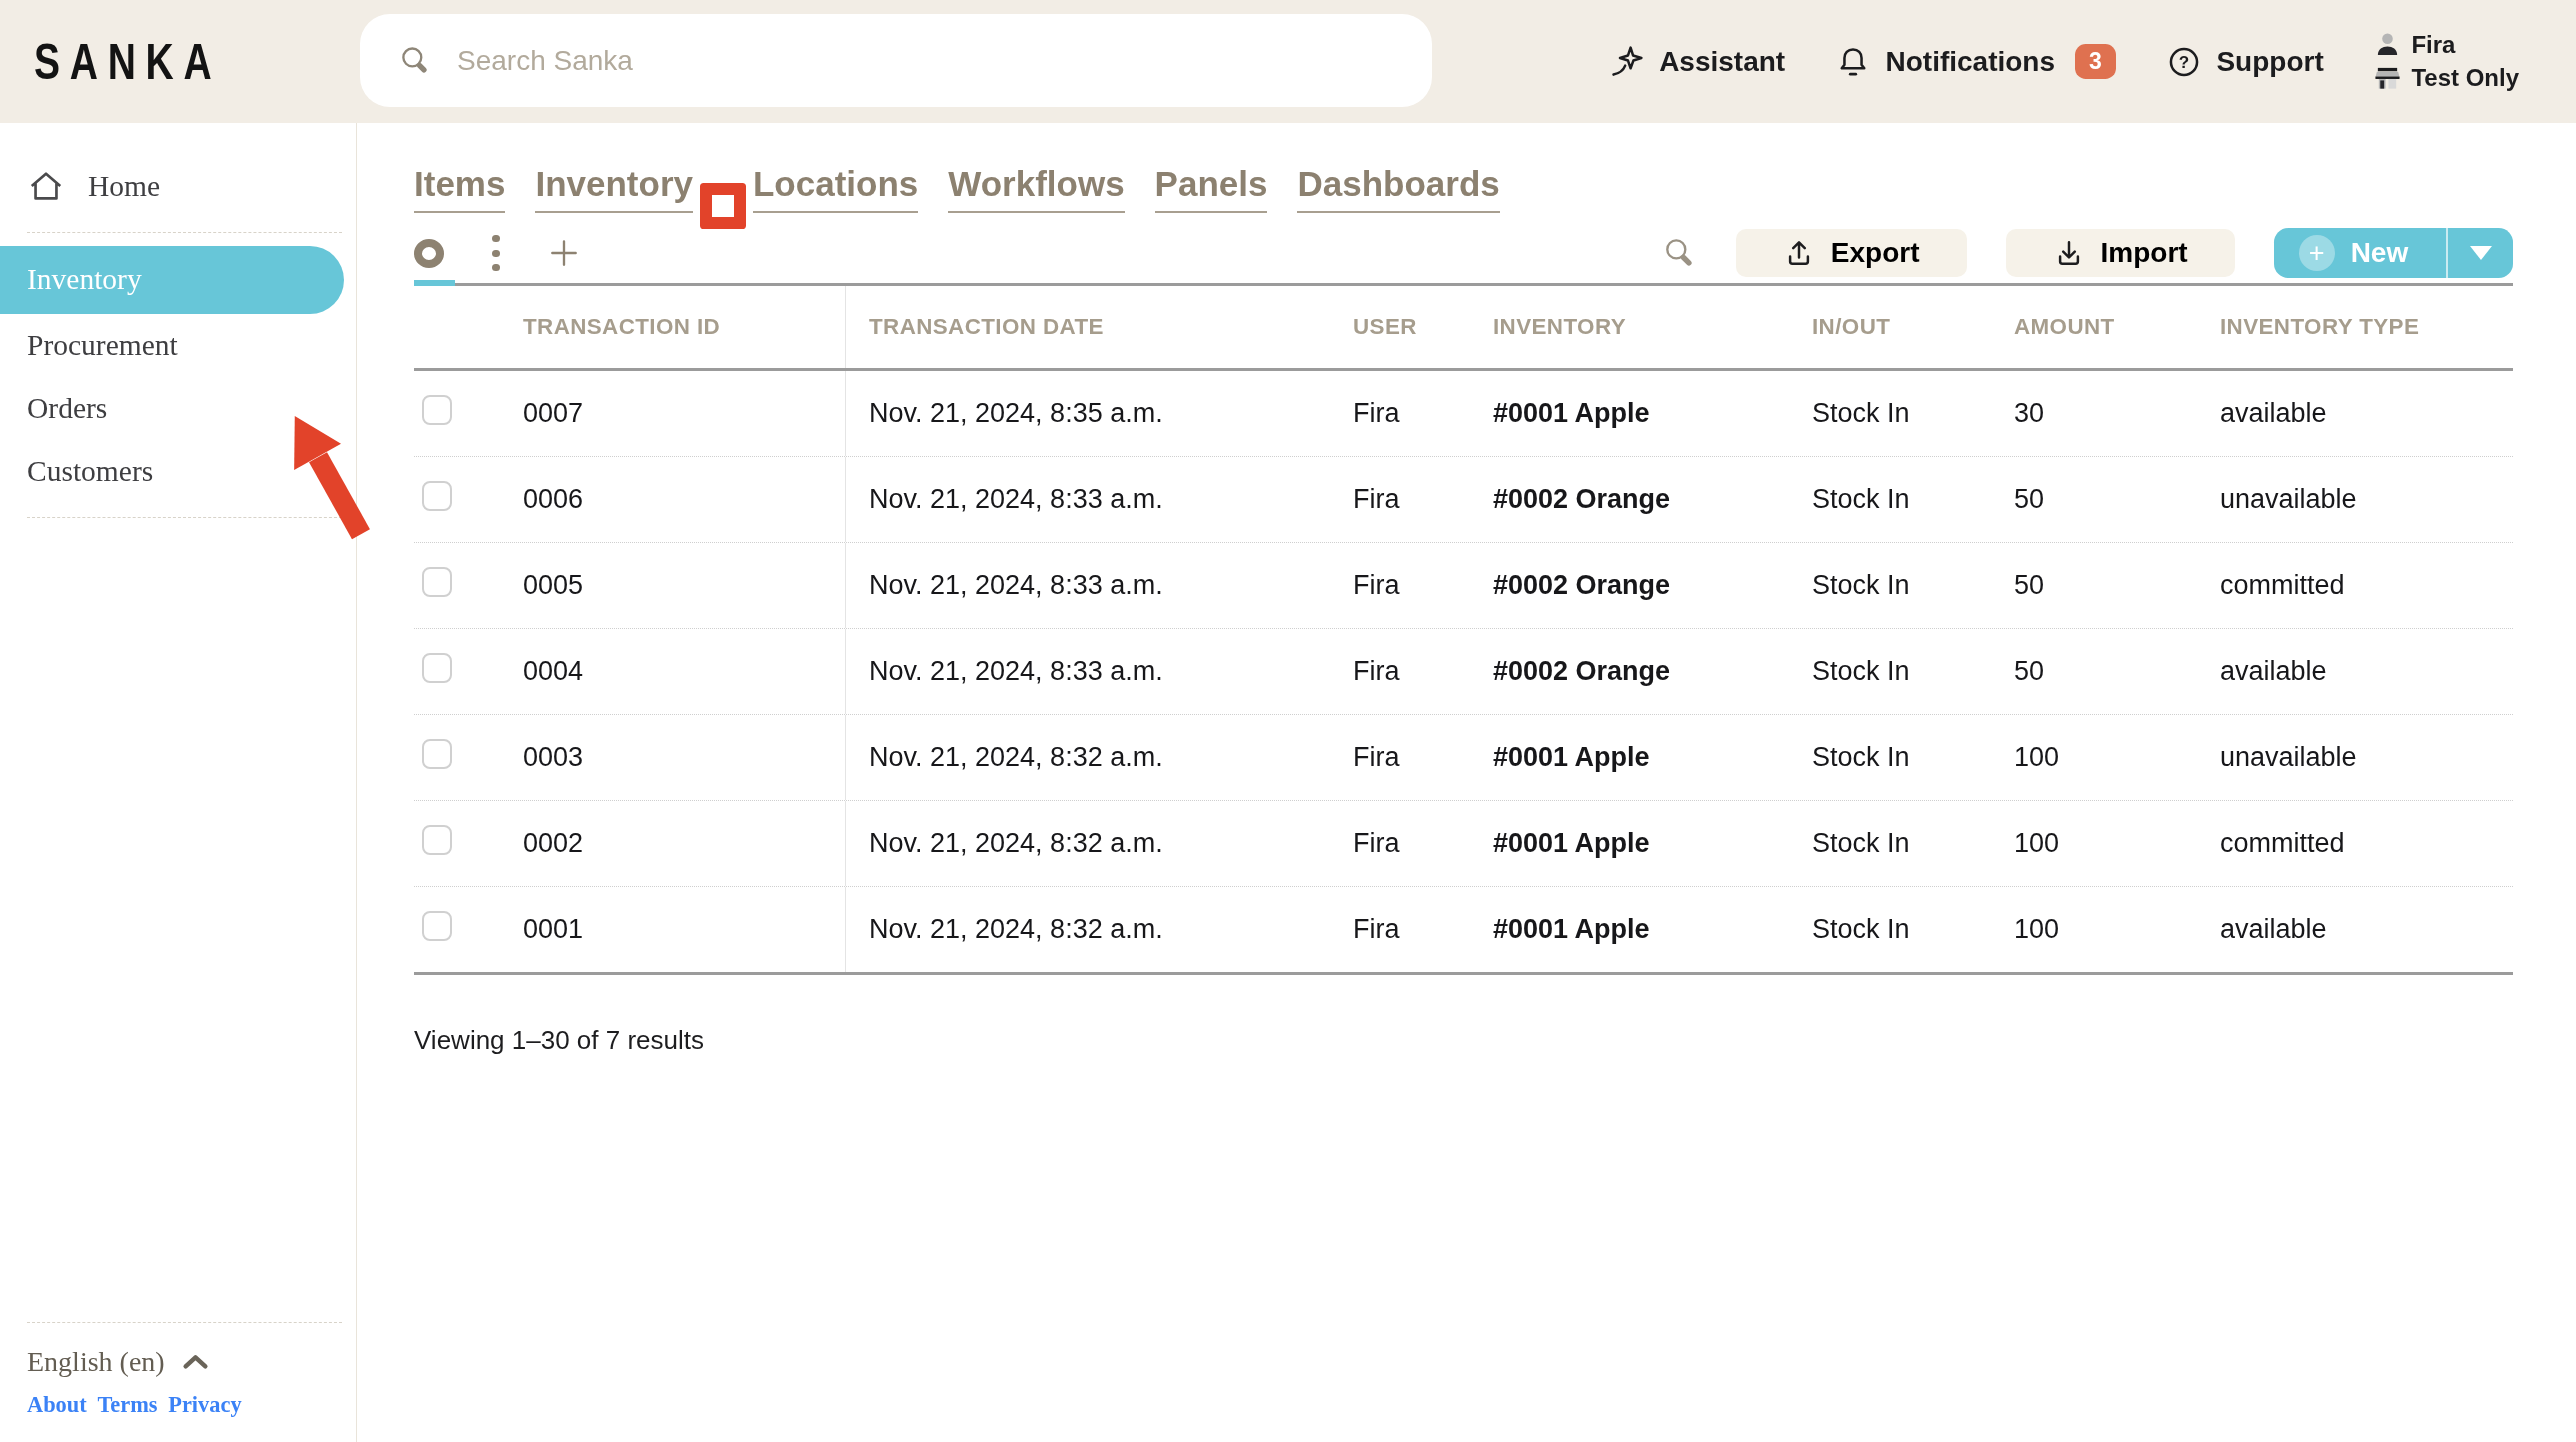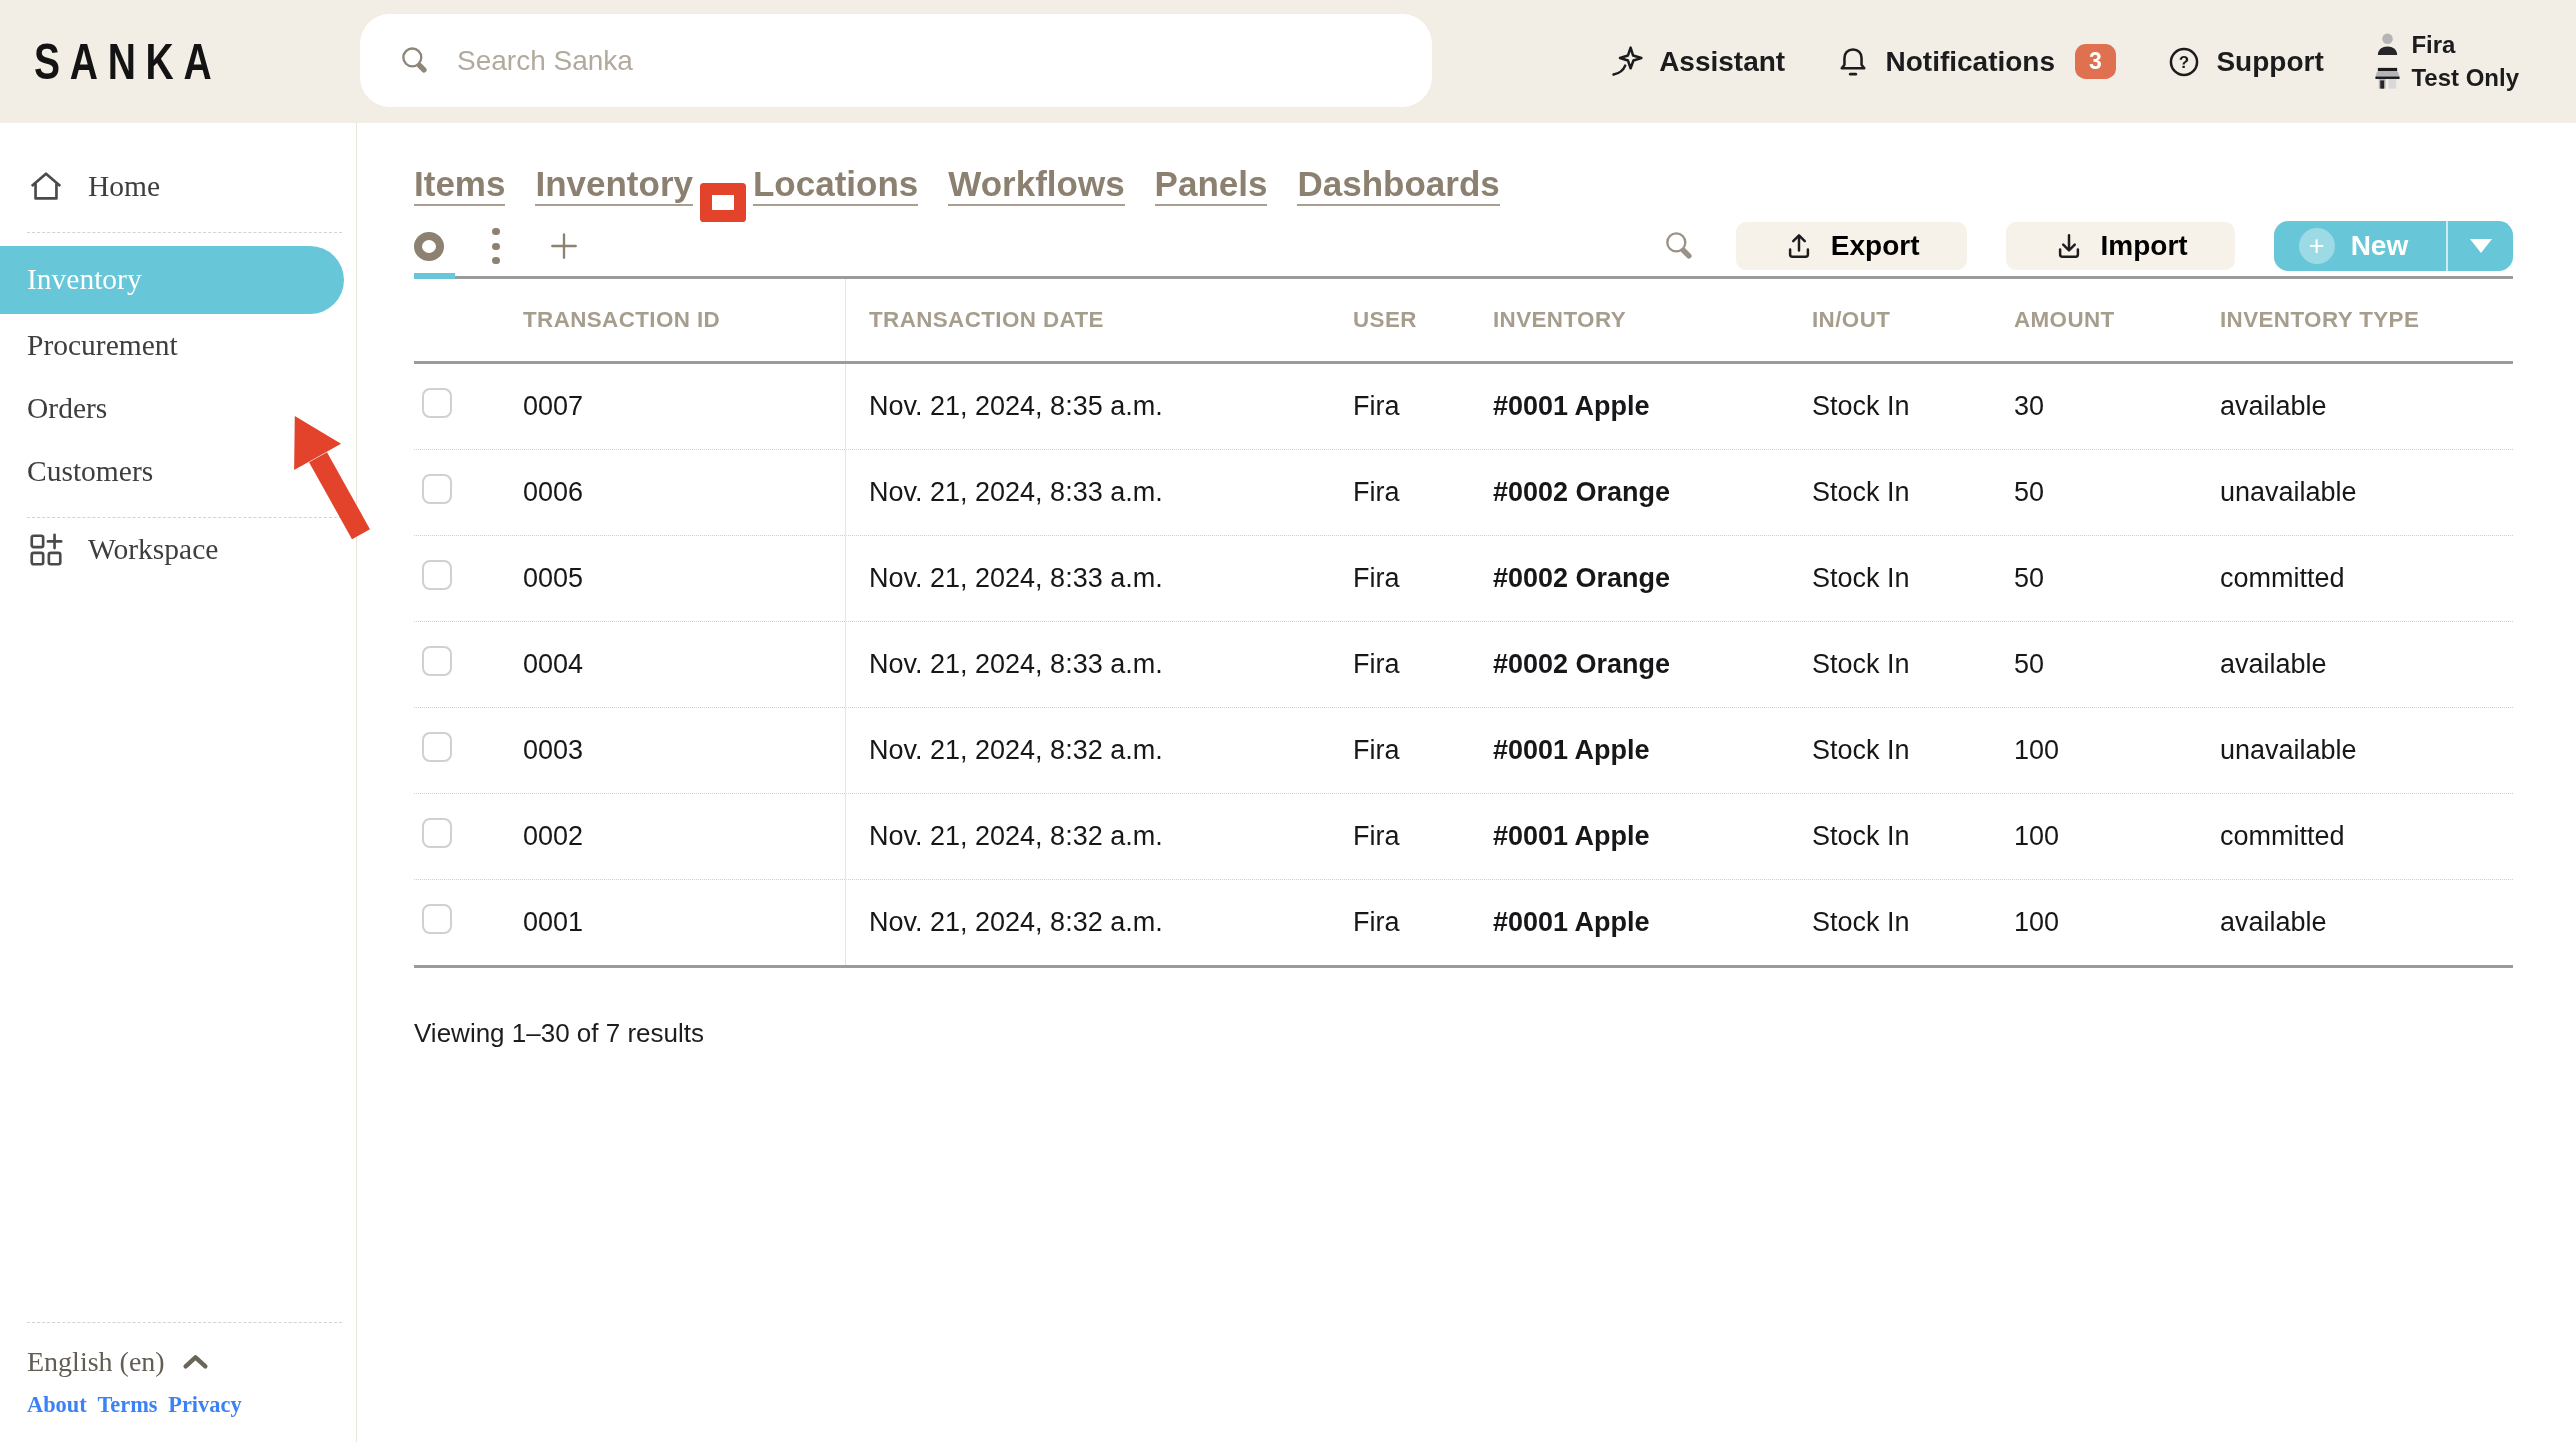--- a/index.html
+++ b/index.html
@@ -33,21 +33,21 @@
   .side-footer{position:absolute;left:0;right:0;bottom:0;padding:0 14.3px 25px 0;}
   .lang-row{display:flex;align-items:center;gap:16px;font-size:28px;color:#635d52;font-weight:400;
             margin:23px 0 0 27px;cursor:pointer;}
   .legal-row{display:flex;gap:10.7px;font-size:22.4px;font-weight:700;color:#3b82f6;margin:14.3px 0 0 27px;}
   .legal-row span{cursor:pointer;}
 
   
   .main{position:absolute;left:359px;top:123px;width:2217px;height:1320px;box-sizing:border-box;
         padding:41px 63px 0 55px;background:#fff;}
   .tabs{display:flex;gap:30px;align-items:flex-end;}
-  .tab{font-size:35px;font-weight:700;color:#8c8170;padding-bottom:0;border-bottom:2.7px solid #a89f90;
+  .tab{font-size:35px;font-weight:700;color:#8c8170;padding-bottom:7px;border-bottom:2.7px solid #a89f90;
        white-space:nowrap;cursor:pointer;position:relative;text-align:center;}
   .tab.active{color:#222226;border-bottom-color:#6ac3cf;}
   .anno-box{position:absolute;left:-23px;right:-23px;top:-21.5px;bottom:-18px;
             border:12.5px solid #e2432a;border-radius:3.6px;pointer-events:none;}
 
   .views-row{margin-top:10.7px;height:59px;border-bottom:3.6px solid #9b9b9b;display:flex;align-items:center;position:relative;}
   .ring-wrap{position:relative;width:41px;height:100%;display:flex;align-items:center;cursor:pointer;}
   .ring{width:25px;height:29px;border:8px solid #8d8271;border-radius:50%;box-sizing:border-box;width:30px;}
   .view-underline{position:absolute;left:0;bottom:-3.6px;width:41px;height:6.3px;background:#67c6d8;}
   .kebab{display:flex;flex-direction:column;gap:7.2px;margin-left:32px;cursor:pointer;padding:5.4px;}
@@ -167,29 +167,20 @@
     </div>
     <div class="side-item">
       <span>Orders</span>
     </div>
     <div class="side-item">
       <span>Customers</span>
     </div>
 
     <hr class="sep-dashed">
 
-    <div class="side-item">
-      <svg width="38" height="38" viewBox="0 0 40 40">
-        <rect x="5" y="5" width="12" height="12" rx="2" fill="none" stroke="#4a4a4c" stroke-width="2.8"></rect>
-        <rect x="5" y="23" width="12" height="12" rx="2" fill="none" stroke="#4a4a4c" stroke-width="2.8"></rect>
-        <rect x="23" y="23" width="12" height="12" rx="2" fill="none" stroke="#4a4a4c" stroke-width="2.8"></rect>
-        <path d="M29 4v14M22 11h14" stroke="#4a4a4c" stroke-width="2.8" stroke-linecap="round"></path>
-      </svg>
-      <span>Workspace</span>
-    </div>
 
     <div class="side-footer">
       <hr class="sep-dashed" style="margin-right:0;">
       <div class="lang-row">
         <span>English (en)</span>
         <svg width="29" height="19.7" viewBox="0 0 32 22">
           <path d="M5 16L16 6l11 10" fill="none" stroke="#6a6459" stroke-width="5" stroke-linecap="round" stroke-linejoin="round"></path>
         </svg>
       </div>
       <div class="legal-row">

